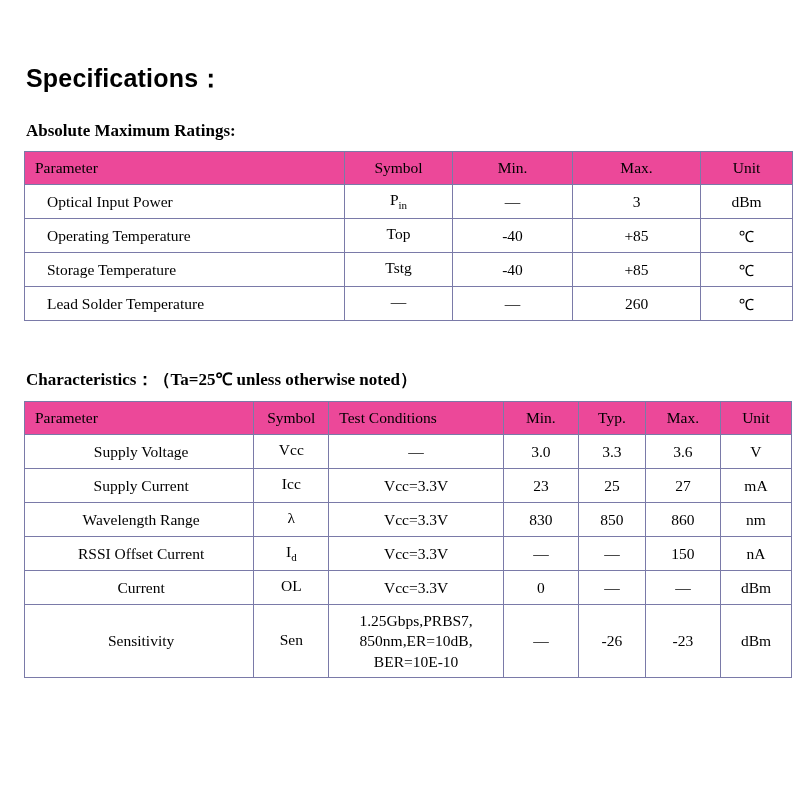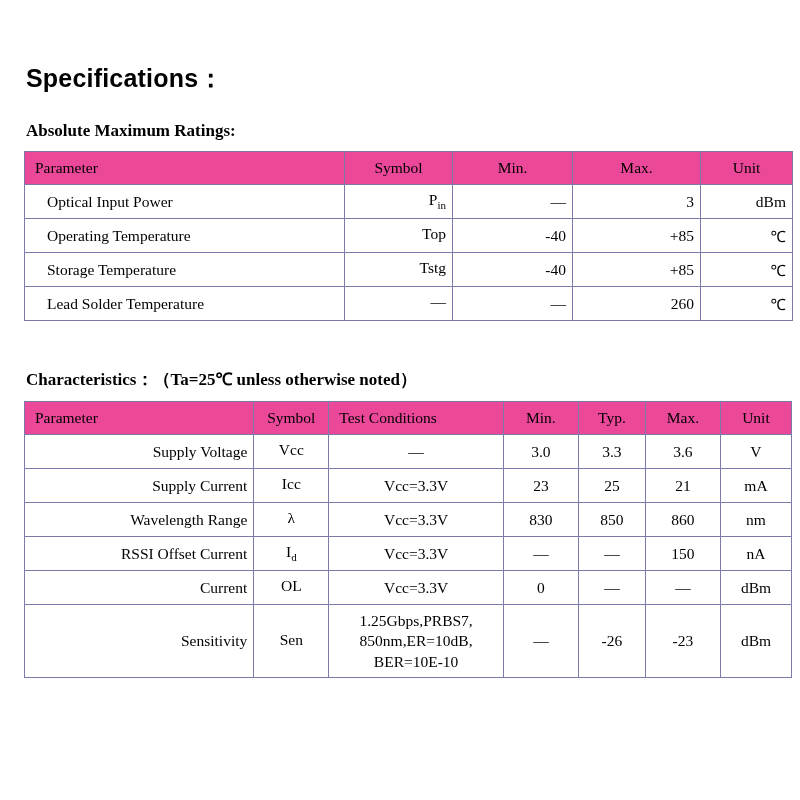--- a/index.html
+++ b/index.html
@@ -46,31 +46,31 @@
     vertical-align: middle;
   }
   thead th {
     background: #ec4899;
     font-weight: normal;
     height: 24px;
   }
   
   .t1 thead th:nth-child(1) { text-align: left; padding-left: 10px; }
   .t1 tbody td:nth-child(1) { text-align: left; padding-left: 22px; }
-  .t1 tbody td { text-align: right; height: 25px; }
+  .t1 tbody td { text-align: center; height: 25px; }
   .t1 col.c1 { width: 320px; }
   .t1 col.c2 { width: 108px; }
   .t1 col.c3 { width: 120px; }
   .t1 col.c4 { width: 128px; }
   .t1 col.c5 { width: 92px; }
 
   
   .t2 thead th:nth-child(1) { text-align: left; padding-left: 10px; }
   .t2 thead th:nth-child(3) { text-align: left; padding-left: 10px; }
-  .t2 tbody td:nth-child(1) { text-align: right; padding-left: 10px; }
+  .t2 tbody td:nth-child(1) { text-align: center; padding-left: 10px; }
   .t2 tbody td { text-align: center; height: 25px; }
   .t2 col.c1 { width: 226px; }
   .t2 col.c2 { width: 74px; }
   .t2 col.c3 { width: 172px; }
   .t2 col.c4 { width: 74px; }
   .t2 col.c5 { width: 66px; }
   .t2 col.c6 { width: 74px; }
   .t2 col.c7 { width: 70px; }
   .gap-1 { height: 46px; }
   .sub {
@@ -175,21 +175,21 @@
         <td>3.3</td>
         <td>3.6</td>
         <td>V</td>
       </tr>
       <tr>
         <td>Supply Current</td>
         <td><span>Icc</span><span class="sub"></span></td>
         <td>Vcc=3.3V</td>
         <td>23</td>
         <td>25</td>
-        <td>21</td>
+        <td>27</td>
         <td>mA</td>
       </tr>
       <tr>
         <td>Wavelength Range</td>
         <td><span>λ</span><span class="sub"></span></td>
         <td>Vcc=3.3V</td>
         <td>830</td>
         <td>850</td>
         <td>860</td>
         <td>nm</td>

